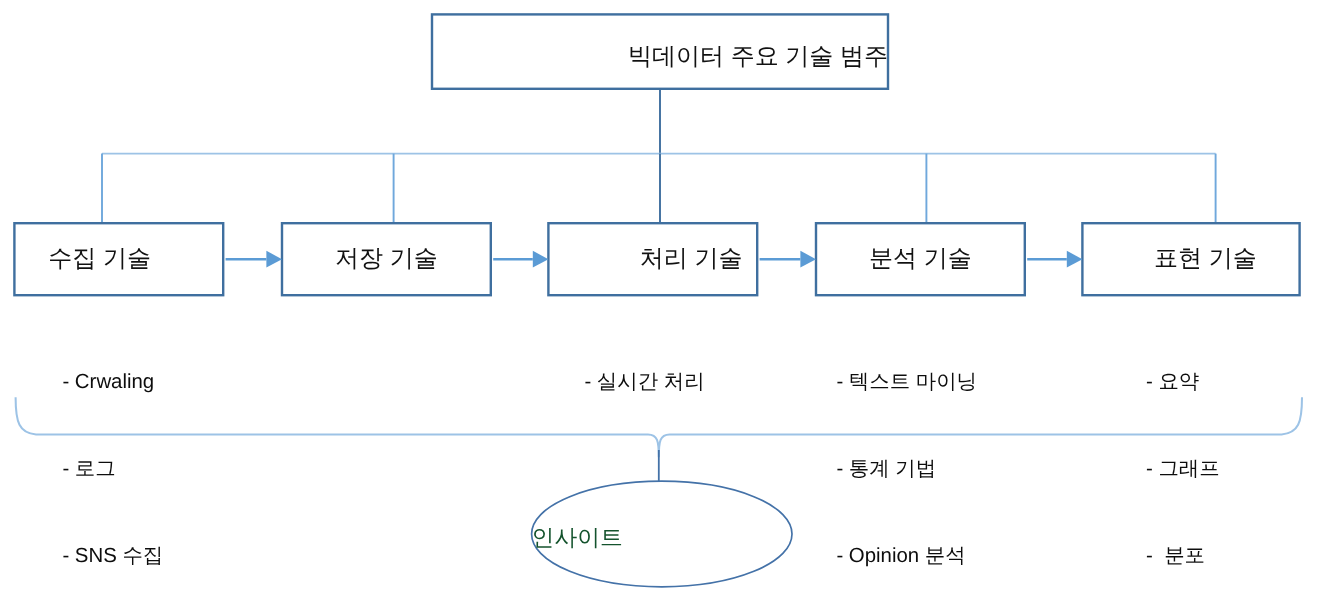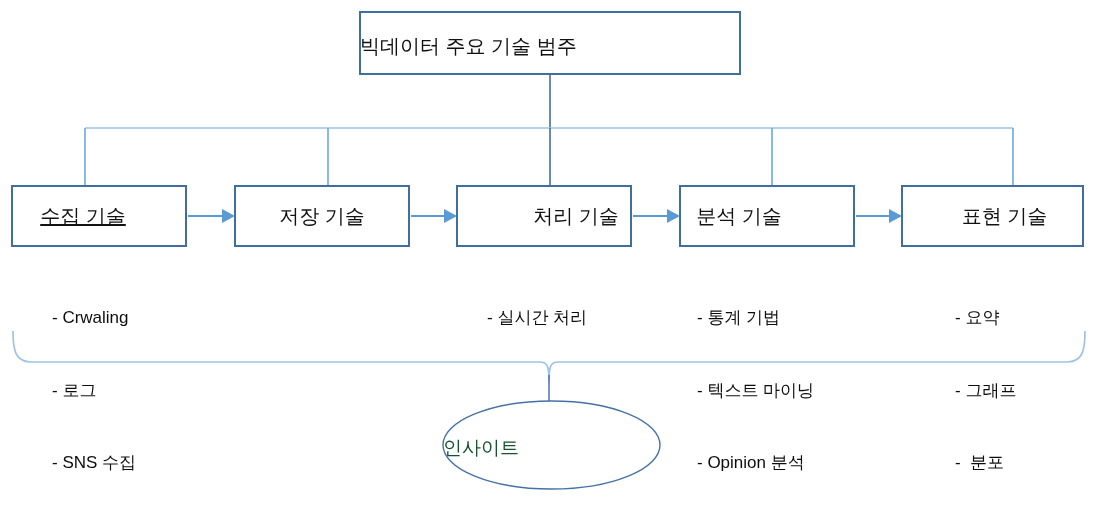--- a/index.html
+++ b/index.html
@@ -71,21 +71,21 @@
   .box-label {
     position: absolute;
     text-align: center;
     font-size: 20px;
     color: #111111;
     line-height: 1;
     white-space: nowrap;
   }
   .title-label {
     position: absolute;
-    text-align: left;
+    text-align: right;
     font-size: 20px;
     color: #111111;
     white-space: nowrap;
   }
   .ellipse-label {
     position: absolute;
     text-align: left;
     font-size: 19px;
     color: #14532d;
     white-space: nowrap;
@@ -147,40 +147,40 @@
              L 540 362 C 548 362, 549 368, 549 381
              C 549 368, 550 362, 558 362
              L 1068 362 C 1082 361, 1085 352, 1085 331"></path>
     <path class="brace-stem" d="M 549 375 L 549 401"></path>
 
     <ellipse class="ellipse-shape" cx="551.5" cy="445" rx="108.5" ry="44"></ellipse>
   </svg>
 
   <div class="title-label" style="left:360px; top:33px; width:380px;">빅데이터 주요 기술 범주</div>
 
-  <div class="box-label" style="left:12px; top:206px; width:142px;text-decoration:underline;">수집 기술</div>
+  <div class="box-label" style="left:12px; top:206px; width:142px;">수집 기술</div>
   <div class="box-label" style="left:235px; top:206px; width:174px;">저장 기술</div>
   <div class="box-label" style="left:457px; top:206px; width:174px;padding-left:32px;">처리 기술</div>
-  <div class="box-label" style="left:652px; top:206px; width:174px;">분석 기술</div>
+  <div class="box-label" style="left:680px; top:206px; width:174px;">분석 기술</div>
   <div class="box-label" style="left:902px; top:206px; width:205px;">표현 기술</div>
 
   <div class="bullet-list" style="left:52px; top:258px;">
     <span class="bullet-item">- Crwaling</span>
     <span class="bullet-item">- 로그</span>
     <span class="bullet-item">- SNS 수집</span>
   </div>
 
 
   <div class="bullet-list" style="left:487px; top:258px;">
     <span class="bullet-item">- 실시간 처리</span>
   </div>
 
   <div class="bullet-list" style="left:697px; top:258px;">
+    <span class="bullet-item">- 텍스트 마이닝</span>
     <span class="bullet-item">- 통계 기법</span>
-    <span class="bullet-item">- 텍스트 마이닝</span>
     <span class="bullet-item">- Opinion 분석</span>
   </div>
 
   <div class="bullet-list" style="left:955px; top:258px;">
     <span class="bullet-item">- 요약</span>
     <span class="bullet-item">- 그래프</span>
     <span class="bullet-item">-  분포</span>
   </div>
 
   <div class="ellipse-label" style="left:443px; top:435px; width:217px;">인사이트</div>

